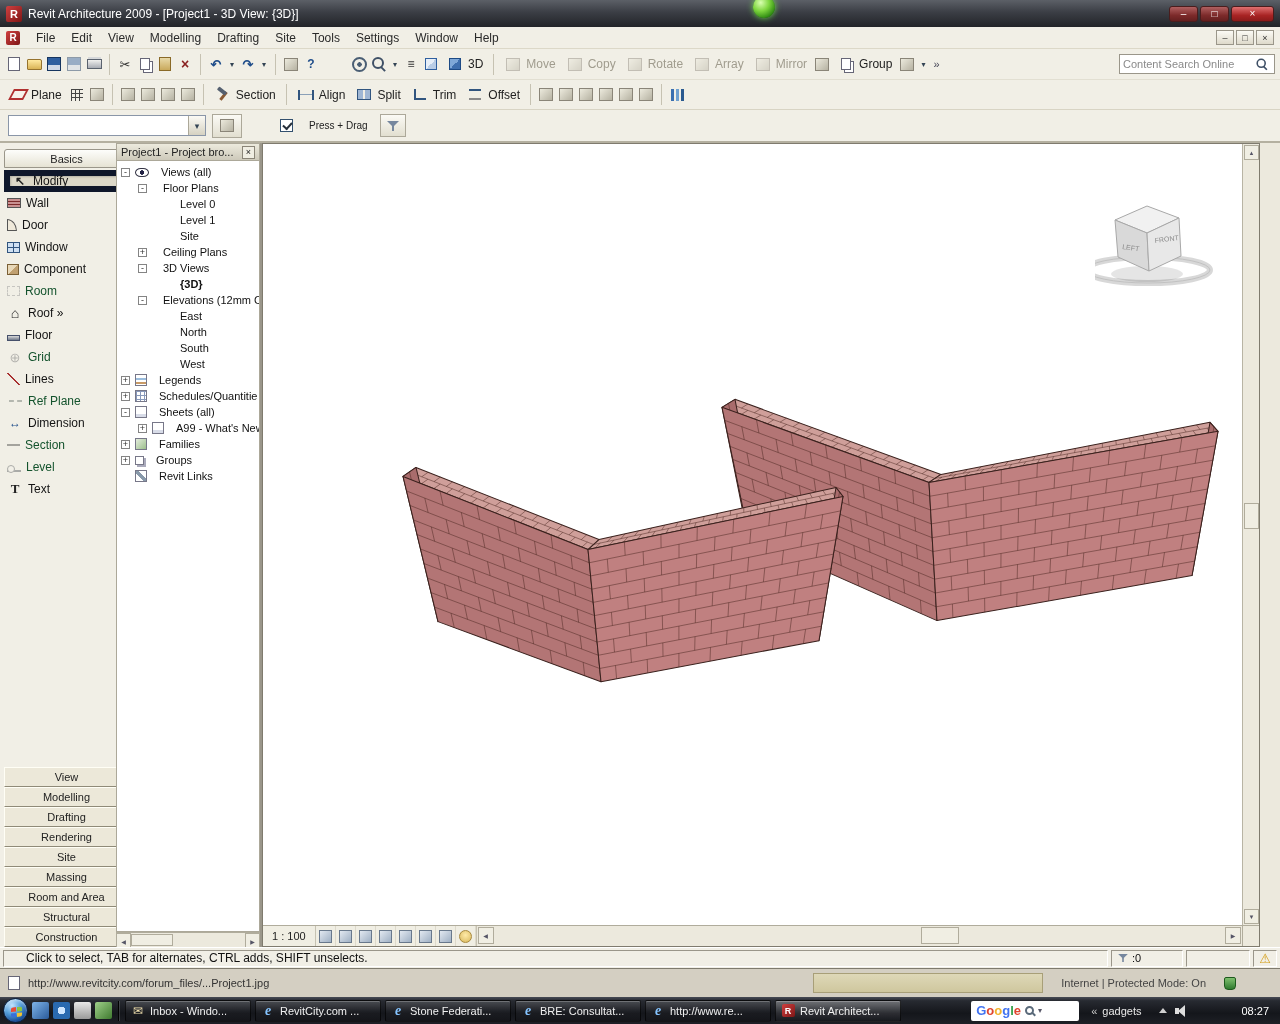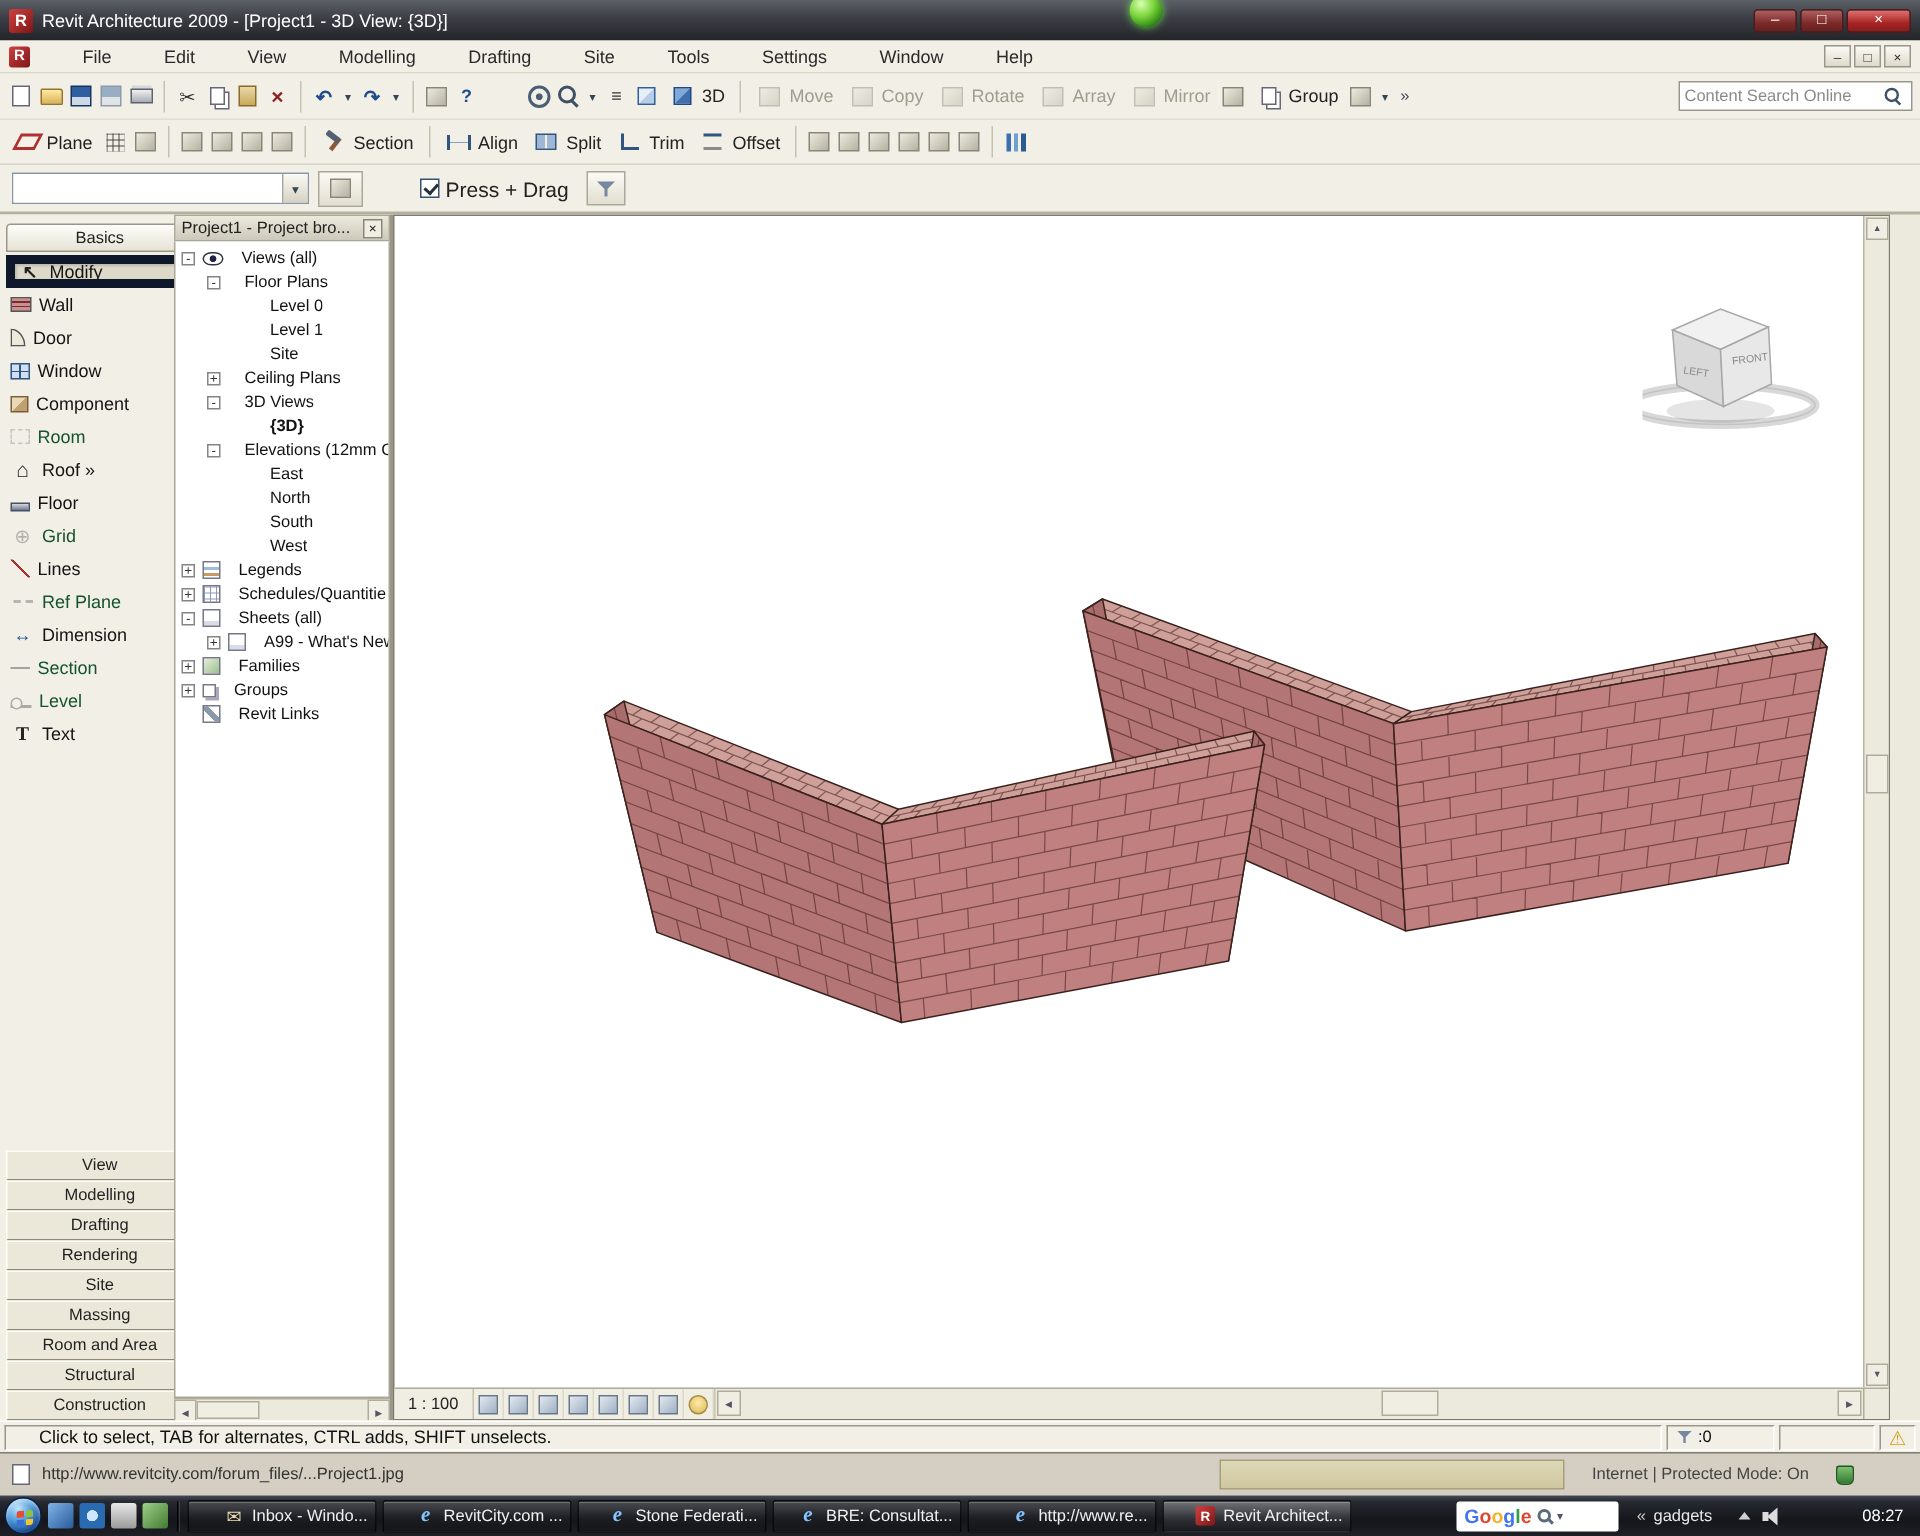--- a/index.html
+++ b/index.html
@@ -12,21 +12,21 @@
   .app-icon{width:16px;height:16px;background:linear-gradient(135deg,#d04040,#7e1616);color:#fff;font-weight:bold;font-size:11px;display:flex;align-items:center;justify-content:center;border-radius:2px;margin-right:6px;flex:none;}
   .app-icon.small{width:14px;height:14px;font-size:10px;margin-right:8px;}
   .title-text{font-size:12px;white-space:nowrap;}
   .green-orb{position:absolute;left:753px;top:-4px;width:22px;height:22px;border-radius:50%;background:radial-gradient(circle at 35% 30%,#d9ffb0,#7ed63f 40%,#2f8a12 75%,#1c5a08);box-shadow:0 0 6px rgba(120,255,80,.8);}
   .win-btns{margin-left:auto;display:flex;gap:2px;}
   .wbtn{width:29px;height:16px;border:1px solid #4a1d1d;border-radius:3px;background:linear-gradient(#b06060,#7c2a2a 60%,#641f1f);color:#fff;font-size:10px;line-height:13px;text-align:center;cursor:default;}
   .wbtn.close{width:43px;background:linear-gradient(#e07070,#a82424 60%,#8a1a1a);}
 
   
   .menubar{position:absolute;left:0;top:27px;right:0;height:22px;background:#f1efe6;border-bottom:1px solid #dcd8c8;display:flex;align-items:center;padding:0 6px;font-size:12px;color:#2a2a2a;}
-  .menu-item{padding:3px 8px;margin-left:19px;}
+  .menu-item{padding:3px 8px;}
   .mdi-btns{margin-left:auto;display:flex;gap:2px;}
   .mdibtn{width:18px;height:15px;border:1px solid #9a968a;background:linear-gradient(#fbfaf5,#dedacb);font-size:9px;line-height:12px;text-align:center;color:#333;}
 
   
   .toolbar1,.toolbar2{position:absolute;left:0;right:0;background:#f1efe6;display:flex;align-items:center;padding:0 5px;gap:2px;}
   .toolbar1{top:49px;height:31px;border-bottom:1px solid #e2dfd2;}
   .toolbar2{top:80px;height:30px;border-bottom:1px solid #d8d4c4;}
   .tsep{width:1px;height:21px;background:#c6c2b2;margin:0 4px;flex:none;}
   .sp24{width:26px;flex:none;}
   .tbtn{height:24px;display:flex;align-items:center;gap:4px;padding:0 4px;font-size:12px;color:#222;flex:none;white-space:nowrap;}
@@ -72,21 +72,21 @@
   .search-box{margin-left:auto;width:156px;height:20px;border:1px solid #9a968a;background:#fff;display:flex;align-items:center;padding:0 3px;flex:none;}
   .search-box input{border:0;outline:0;flex:1;min-width:0;font-size:11px;color:#333;font-family:"Liberation Sans",sans-serif;}
   .search-box input::placeholder{color:#8a8a8a;}
 
   
   .optionsbar{position:absolute;left:0;right:0;top:110px;height:33px;background:#f1efe6;border-bottom:2px solid #b4b0a0;display:flex;align-items:center;padding:0 8px;gap:6px;}
   .type-selector{width:198px;height:21px;border:1px solid #8a96a8;background:#fff;display:flex;align-items:stretch;}
   .type-selector input{border:0;outline:0;flex:1;min-width:0;font-size:11px;padding:0 3px;font-family:"Liberation Sans",sans-serif;}
   .combo-arrow{width:17px;background:linear-gradient(#fbfaf5,#d6d2c2);border-left:1px solid #aca899;font-size:9px;color:#345;display:flex;align-items:center;justify-content:center;}
   .props-btn{width:30px;height:24px;border:1px solid #aca899;background:linear-gradient(#fbfaf5,#e2dfd0);display:flex;align-items:center;justify-content:center;}
-  .pd{display:flex;align-items:center;gap:4px;font-size:14px;color:#222;}
+  .pd{display:flex;align-items:center;gap:16px;font-size:10px;color:#222;}
   .cb{width:13px;height:13px;border:1px solid #33506e;background:#fff;position:relative;flex:none;}
   .cb.checked::after{content:"";position:absolute;left:2px;top:2px;width:7px;height:4px;border-left:2px solid #26303a;border-bottom:2px solid #26303a;transform:rotate(-48deg);}
   .funnel-btn{width:26px;height:23px;border:1px solid #aca899;background:linear-gradient(#fbfaf5,#e2dfd0);display:flex;align-items:center;justify-content:center;margin-left:6px;}
 
   
   .designbar{position:absolute;left:0;top:143px;width:134px;bottom:77px;background:#f1efe6;border-right:1px solid #c2beae;padding:6px 4px 0 4px;}
   .db-header{height:19px;border:1px solid #9a968a;border-radius:3px 3px 0 0;background:linear-gradient(#fdfdfb,#e6e3d4);font-size:11px;color:#222;display:flex;align-items:center;justify-content:center;margin-bottom:2px;}
   .db-item{height:22px;display:flex;align-items:center;gap:5px;padding:0 2px;font-size:12px;color:#141414;border:1px solid #0000;}
   .db-item.disabled{color:#14532d;}
   .db-item.disabled .dicon{opacity:.4;filter:grayscale(.8);}
@@ -176,21 +176,21 @@
   
   .taskbar{position:absolute;left:0;right:0;top:997px;height:27px;background:linear-gradient(#474b55 0%,#272a31 14%,#14161b 60%,#1e2026);display:flex;align-items:center;gap:4px;padding:0 3px;}
   .start-orb{width:25px;height:25px;border-radius:50%;background:radial-gradient(circle at 35% 28%,#c2e4ff,#4f9bd8 40%,#1b4e96 72%,#0c2d5e);border:1px solid #0a1f3f;box-shadow:inset 0 2px 3px rgba(255,255,255,.55);position:relative;flex:none;}
   .orb-flag{position:absolute;left:7px;top:8px;width:11px;height:10px;border-radius:2px;transform:skewY(-6deg);background:linear-gradient(90deg,#e84a36 0 45%,#0000 45% 55%,#8cc43f 55%) 0 0/11px 4.5px no-repeat,linear-gradient(90deg,#3a6fd8 0 45%,#0000 45% 55%,#f4c430 55%) 0 5.5px/11px 4.5px no-repeat;}
   .ql{width:17px;height:17px;border-radius:2px;flex:none;}
   .ql.q1{background:linear-gradient(135deg,#7fb4e8,#2a5a9a);}
   .ql.q2{background:radial-gradient(circle,#cfe6ff 30%,#2a6ab0 32%);}
   .ql.q3{background:linear-gradient(#e8e8e8,#9a9a9a);}
   .ql.q4{background:linear-gradient(135deg,#9fd08a,#3f7a2f);}
   .tb-sep{width:1px;height:20px;background:#000;box-shadow:1px 0 0 rgba(255,255,255,.15);margin:0 2px;flex:none;}
-  .task-btn{width:126px;height:22px;border-radius:2px;border:1px solid rgba(0,0,0,.65);background:linear-gradient(rgba(255,255,255,.16),rgba(255,255,255,.04) 50%,rgba(0,0,0,.25));box-shadow:inset 0 1px 0 rgba(255,255,255,.22);color:#f0f0f0;font-size:11px;display:flex;align-items:center;gap:5px;padding:0 5px;flex:none;overflow:hidden;cursor:default;font-family:"Liberation Sans",sans-serif;justify-content:flex-end;}
+  .task-btn{width:126px;height:22px;border-radius:2px;border:1px solid rgba(0,0,0,.65);background:linear-gradient(rgba(255,255,255,.16),rgba(255,255,255,.04) 50%,rgba(0,0,0,.25));box-shadow:inset 0 1px 0 rgba(255,255,255,.22);color:#f0f0f0;font-size:11px;display:flex;align-items:center;gap:5px;padding:0 5px;flex:none;overflow:hidden;cursor:default;font-family:"Liberation Sans",sans-serif;}
   .task-btn.active{background:linear-gradient(rgba(255,255,255,.34),rgba(255,255,255,.14) 50%,rgba(0,0,0,.12));}
   .tb-label{white-space:nowrap;overflow:hidden;}
   .tb-ic{width:14px;height:14px;flex:none;display:flex;align-items:center;justify-content:center;}
   .tb-ic[data-icon="mail-icon"]::before{content:"✉";color:#f0dfae;font-size:12px;}
   .tb-ic[data-icon="ie-icon"]::before{content:"e";font-family:"Liberation Serif",serif;font-style:italic;font-weight:bold;color:#85c4ff;font-size:14px;}
   .tb-ic[data-icon="revit-icon"]::before{content:"R";background:linear-gradient(135deg,#d04040,#7e1616);color:#fff;width:13px;height:13px;border-radius:2px;font-size:9px;font-weight:bold;display:flex;align-items:center;justify-content:center;}
   .gsearch{margin-left:auto;width:108px;height:20px;background:#fff;border-radius:2px;display:flex;align-items:center;gap:4px;padding:0 5px;flex:none;}
   .google-logo{font-weight:bold;font-size:13px;letter-spacing:0;line-height:1;}
   .gs-zoom{width:9px;height:9px;border:2px solid #5a6a7a;border-radius:50%;position:relative;flex:none;}
   .gs-zoom::after{content:"";position:absolute;width:5px;height:2px;background:#5a6a7a;right:-4px;bottom:-2px;transform:rotate(45deg);}

